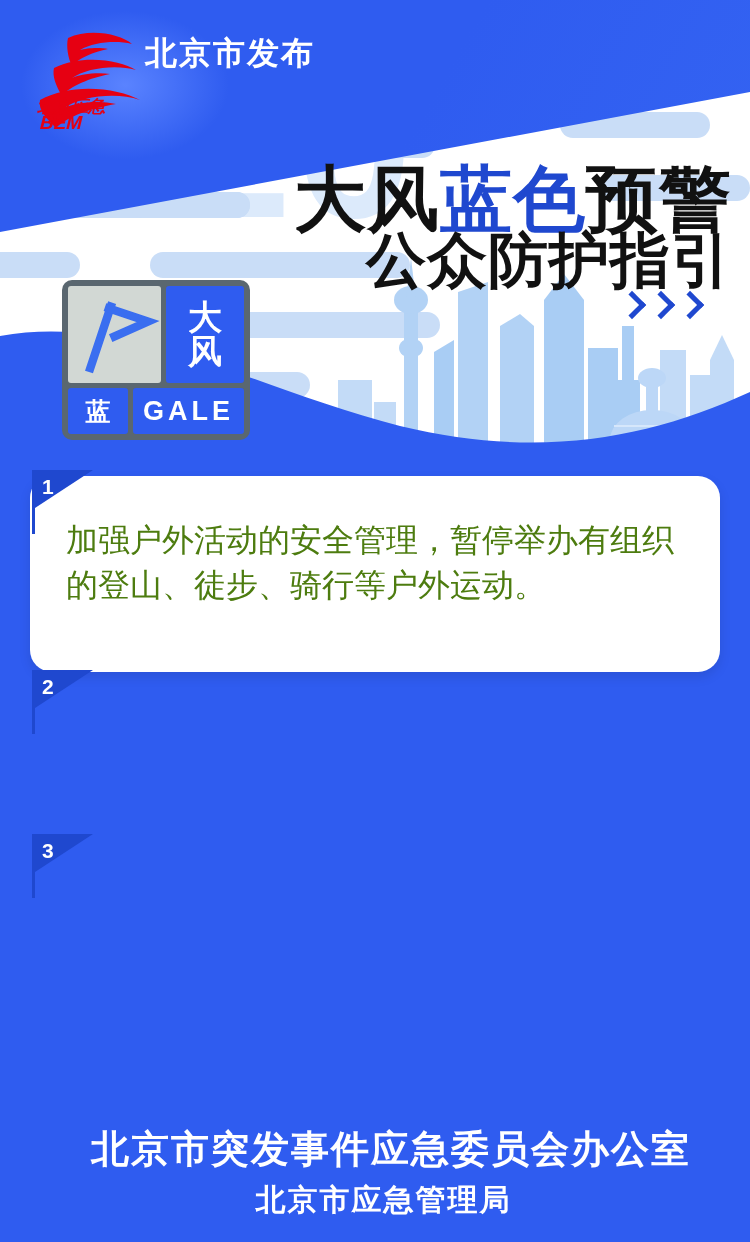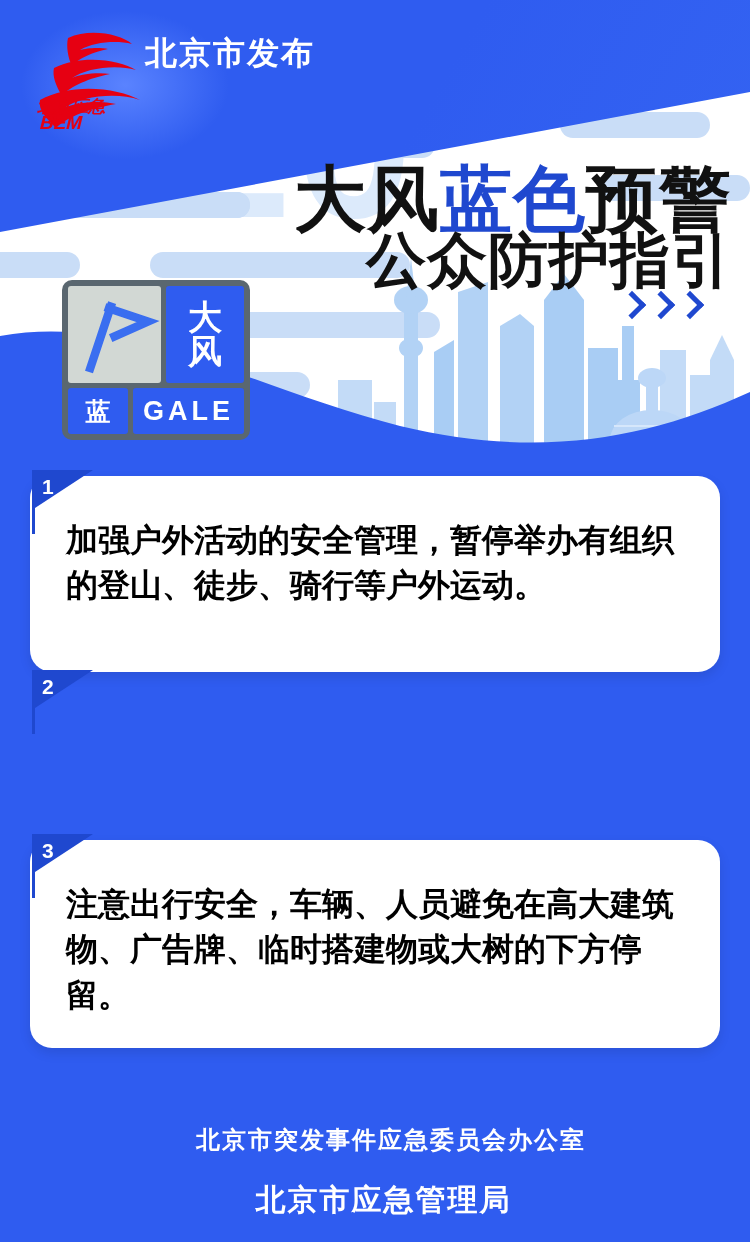--- a/index.html
+++ b/index.html
@@ -158,23 +158,23 @@
   .card{
     position:absolute;left:30px;width:690px;
     background:#ffffff;border-radius:22px;
     box-shadow:0 5px 12px rgba(0,0,0,0.10);
   }
   .card.c1{top:476px;height:196px;}
   .card.c2{top:676px;height:130px;}
   .card.c3{top:840px;height:208px;}
   .card-text{
     position:absolute;left:36px;right:24px;top:42px;
-    font-size:32px;line-height:1.42;color:#000000;
+    font-size:32px;line-height:1.42;color:#4d7c0f;
     letter-spacing:0px;
-    font-weight:700;
+    font-weight:400;
   }
   .flag{
     position:absolute;left:32px;width:3px;
     background:#1f48cf;
   }
   .flag.f1{top:470px;height:64px;}
   .flag.f2{top:670px;height:64px;}
   .flag.f3{top:834px;height:64px;}
   .pennant{
     position:absolute;left:35px;width:58px;height:38px;
@@ -190,21 +190,21 @@
   }
   .pnum.n1{top:476px;}
   .pnum.n2{top:676px;}
   .pnum.n3{top:840px;}
 
   
   .footer{
     position:absolute;left:0;right:0;text-align:center;
     color:#ffffff;font-weight:bold;
   }
-  .footer.l1{top:1124px;font-size:24px;letter-spacing:2px;padding-left:32px;}
+  .footer.l1{top:1124px;font-size:38px;letter-spacing:2px;padding-left:32px;}
   .footer.l2{top:1180px;font-size:30px;letter-spacing:2px;padding-left:17px;}
 </style>
 </head>
 <body>
 
 <div id="poster">
 
   <div class="top-white">
     <div class="watermark">20</div>
     <div class="swirl"></div>
@@ -313,23 +313,20 @@
     <div class="card-text">加强户外活动的安全管理，暂停举办有组织的登山、徒步、骑行等户外运动。</div>
   </div>
   <div class="flag f1"></div>
   <div class="pennant p1"></div>
   <div class="pnum n1">1</div>
 
   <div class="flag f2"></div>
   <div class="pennant p2"></div>
   <div class="pnum n2">2</div>
 
-  <div class="card c3">
-    <div class="card-text">注意出行安全，车辆、人员避免在高大建筑物、广告牌、临时搭建物或大树的下方停留。</div>
-  </div>
   <div class="flag f3"></div>
   <div class="pennant p3"></div>
   <div class="pnum n3">3</div>
 
   <div class="footer l1">北京市突发事件应急委员会办公室</div>
   <div class="footer l2">北京市应急管理局</div>
 
 </div>
 
 </body></html>

